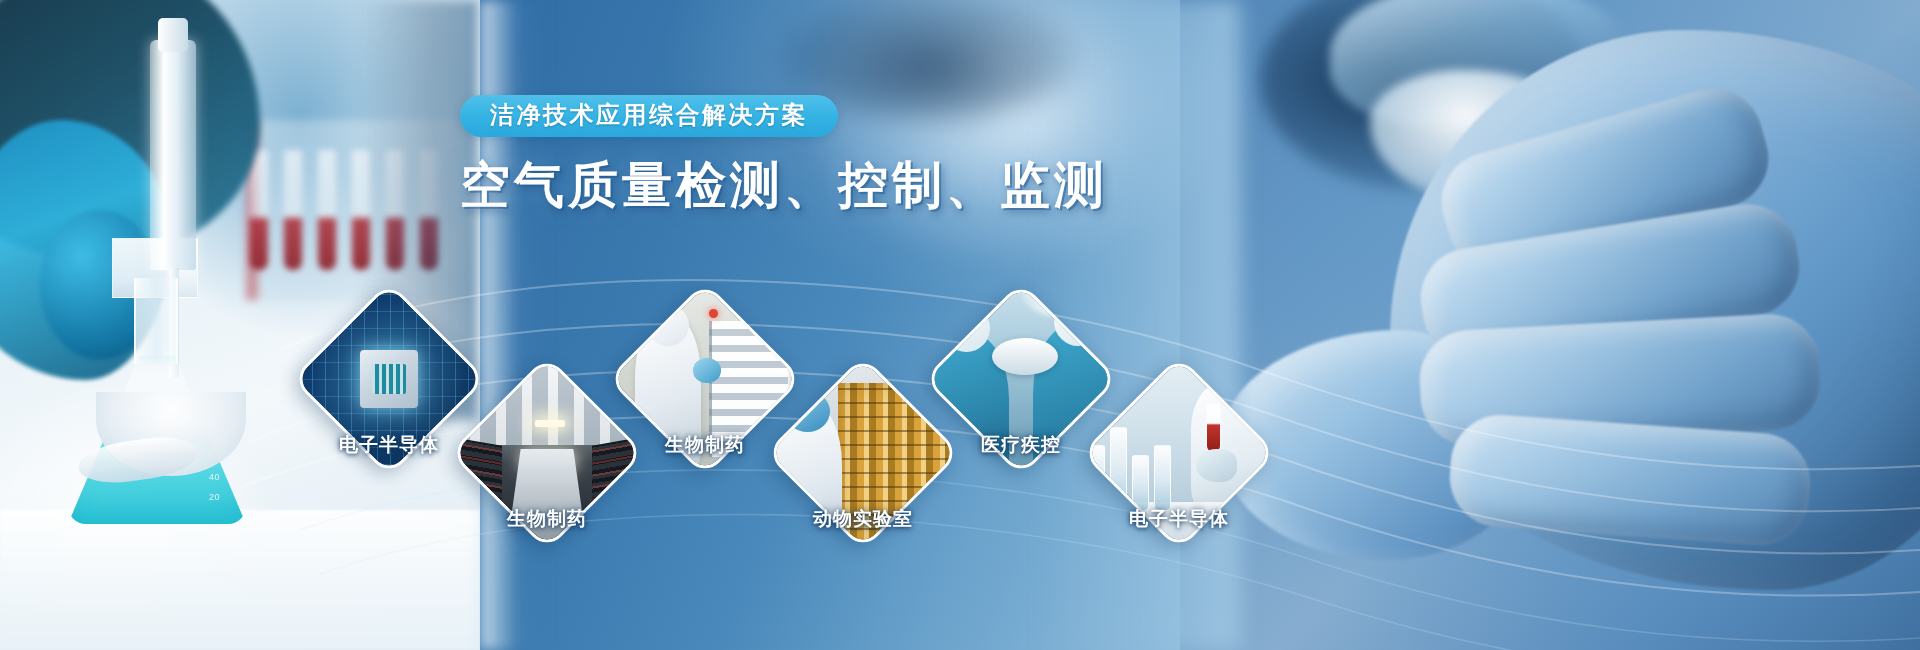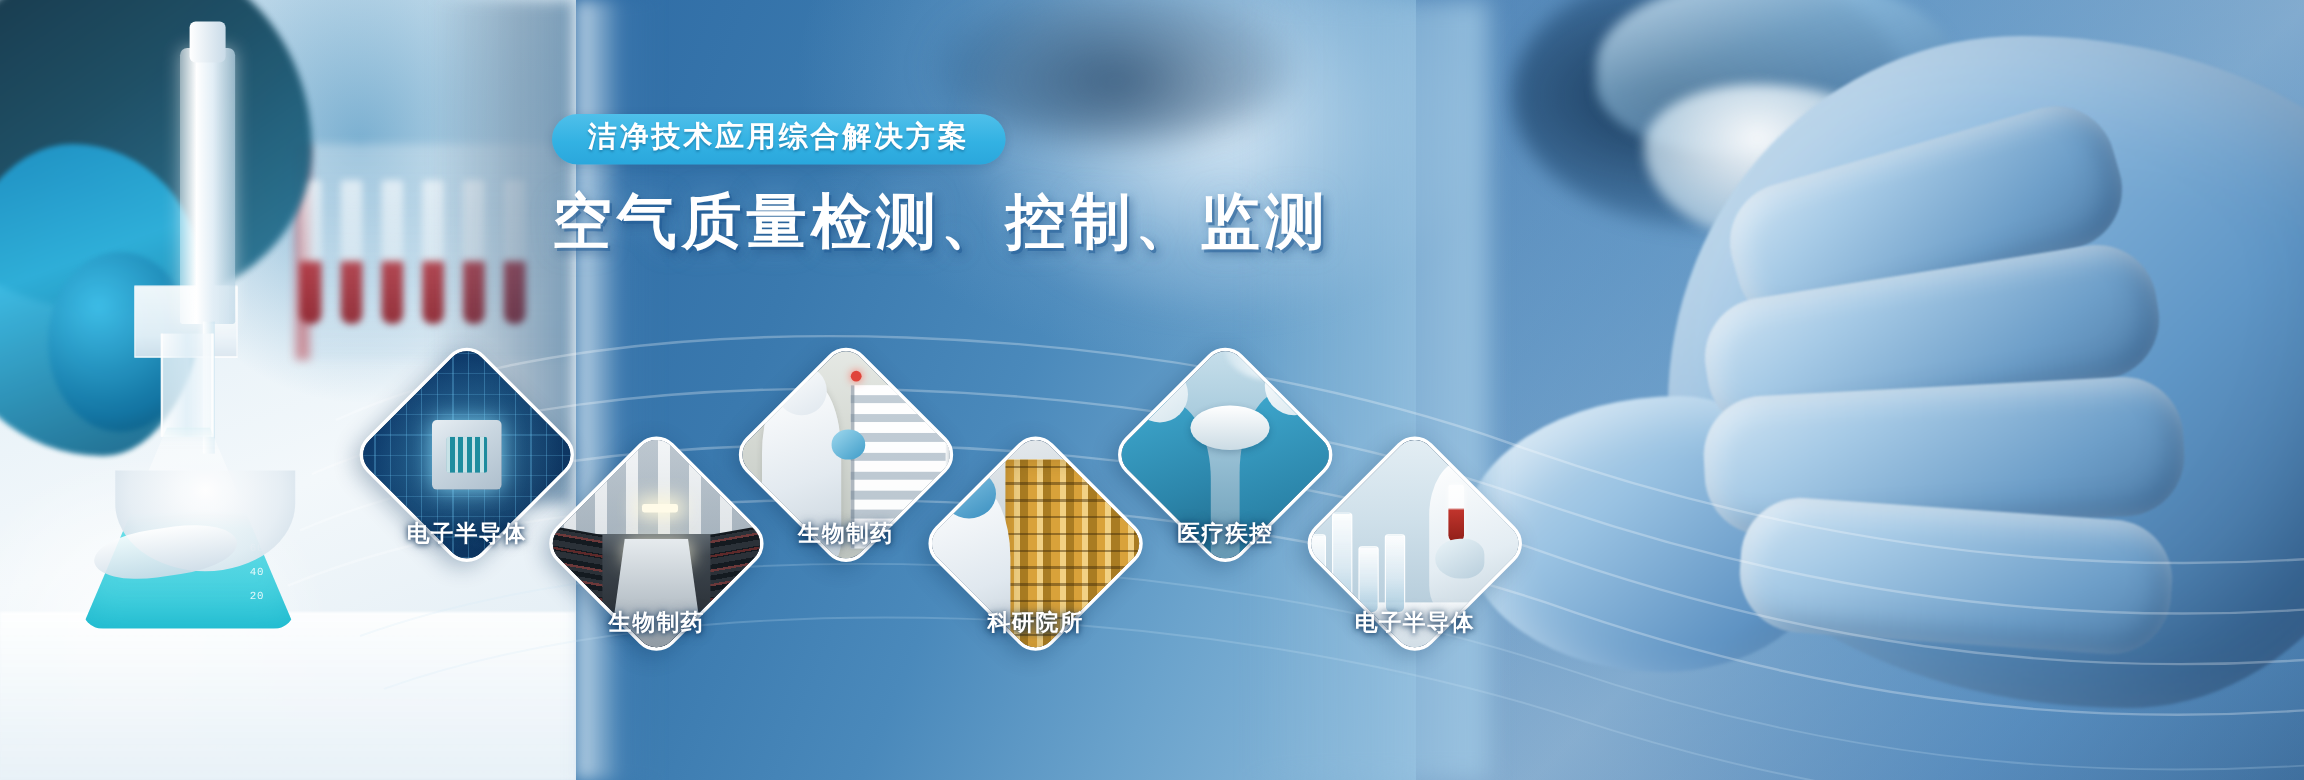--- a/index.html
+++ b/index.html
@@ -92,21 +92,21 @@
     position: absolute; left: 6px; top: 78px;
     width: 178px; height: 168px;
     background: linear-gradient(180deg, rgba(255,255,255,.5) 0%, rgba(255,255,255,.35) 42%, rgba(64,214,226,.78) 50%, rgba(32,196,214,.92) 100%);
     clip-path: polygon(40% 0%, 60% 0%, 100% 100%, 0% 100%);
     border-radius: 0 0 18px 18px;
     box-shadow: inset 0 -10px 26px rgba(0,160,190,.35);
   }
   .pl-flask-scale {
     position: absolute; right: 26px; bottom: 22px;
     display: flex; flex-direction: column; gap: 10px;
-    font-size: 9px; color: rgba(255,255,255,.85); letter-spacing: .5px; font-family: Liberation Mono, monospace;
+    font-size: 9px; color: rgba(255,255,255,.85); letter-spacing: .5px;
   }
   .pl-mortar {
     position: absolute; left: 96px; top: 392px;
     width: 150px; height: 84px;
     background: radial-gradient(ellipse at 50% 20%, #ffffff 0%, #e6eef4 60%, #c8d8e4 100%);
     border-radius: 0 0 80px 80px / 0 0 60px 60px;
     filter: blur(.4px);
     opacity: .96;
   }
   .pl-mortar2 {
@@ -686,21 +686,21 @@
     <div class="card pos-down" style="left:494px">
       <div class="dia">
         <div class="dia-inner">
           <div class="art-animal">
             <div class="cages"></div>
               <div class="worker"></div>
               <div class="cap"></div>
           </div>
         </div>
       </div>
-      <div class="label">科研院所</div>
+      <div class="label">动物实验室</div>
     </div>
 
     <div class="card pos-up" style="left:652px">
       <div class="dia">
         <div class="dia-inner">
           <div class="art-medical">
             <div class="lamp"></div>
               <div class="p1"></div>
               <div class="p2"></div>
             <div class="h1"></div>

